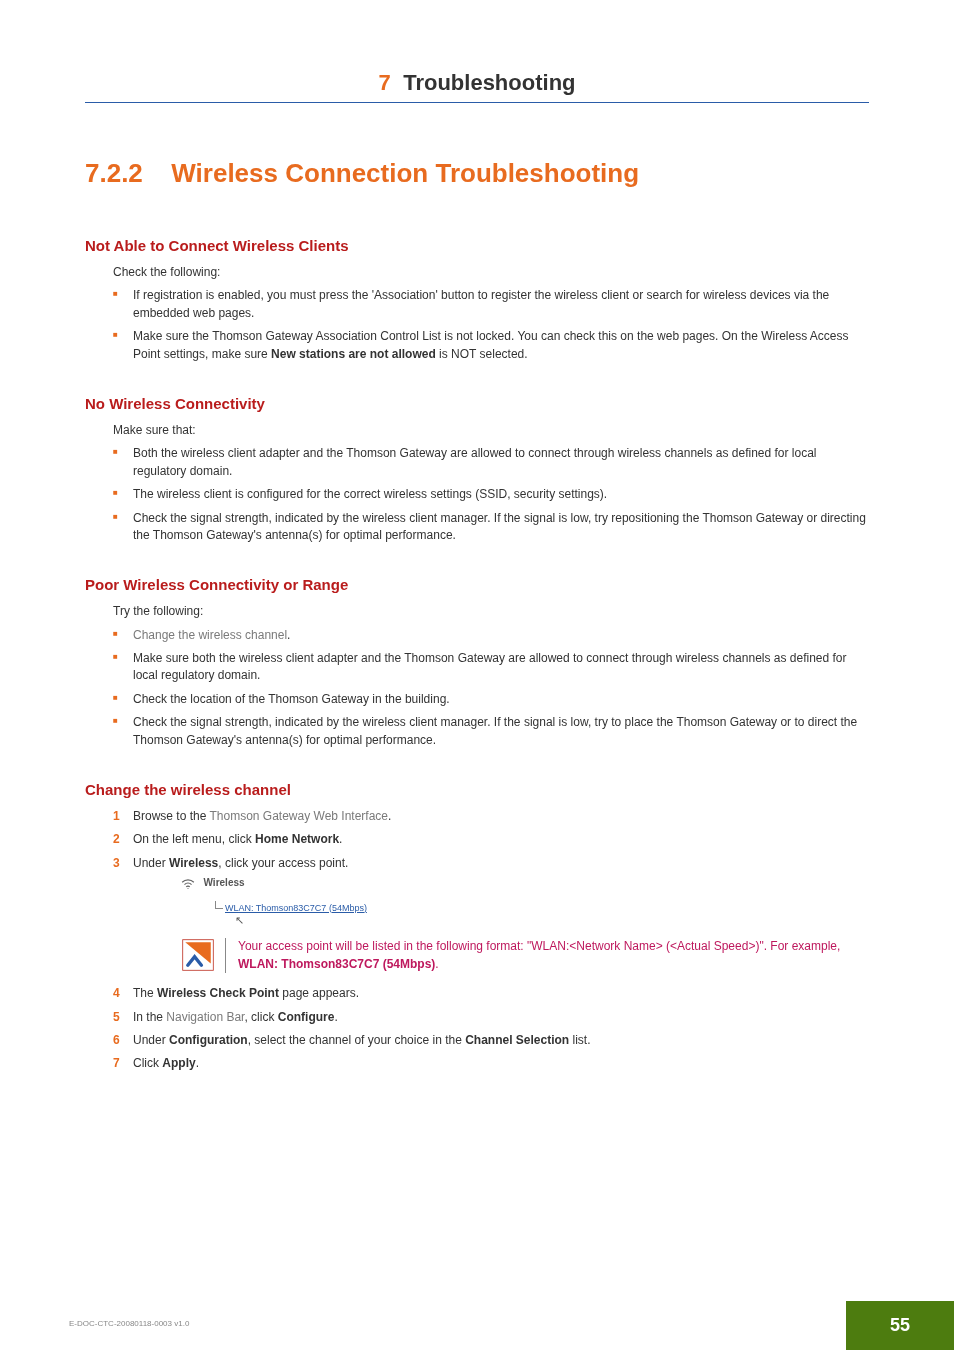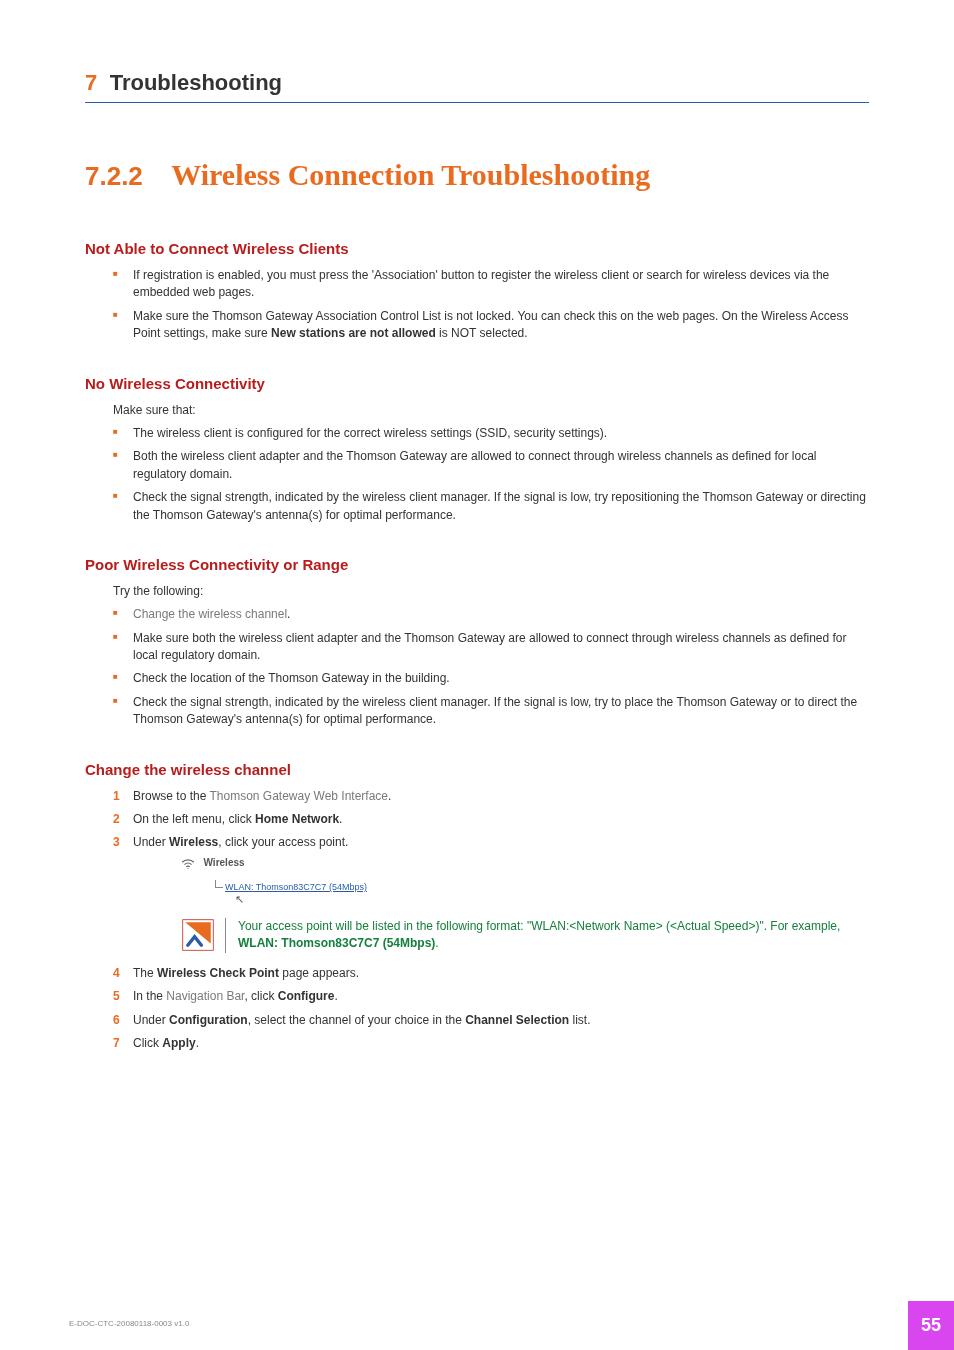--- a/index.html
+++ b/index.html
@@ -8,21 +8,21 @@
     height: 1350px;
     background: #fff;
     font-family: Arial, Helvetica, sans-serif;
     color: #333;
     position: relative;
   }
   .page {
     padding: 70px 85px 0 85px;
   }
   .header-bar {
-    text-align: left;
+    text-align: center;
     border-bottom: 1px solid #2a5ca8;
     padding-bottom: 6px;
     margin-bottom: 55px;
   }
   .chapter-num {
     color: #e86b1f;
     font-size: 22px;
     font-weight: bold;
     margin-right: 8px;
   }
@@ -35,23 +35,23 @@
     color: #e86b1f;
     margin-bottom: 48px;
   }
   .section-num {
     font-size: 26px;
     font-weight: bold;
     margin-right: 24px;
     font-family: Arial, sans-serif;
   }
   .section-name {
-    font-size: 30px;
-    font-weight: bold;
-    font-family: Liberation Serif, serif;
+    font-size: 26px;
+    font-weight: bold;
+    font-family: Liberation Sans, sans-serif;
   }
   .subsection {
     margin-bottom: 32px;
   }
   .subsection-title {
     font-size: 15px;
     font-weight: bold;
     color: #b91c1c;
     margin-bottom: 10px;
     font-family: Arial, sans-serif;
@@ -155,21 +155,21 @@
     width: 34px;
     height: 34px;
     flex-shrink: 0;
     margin-right: 10px;
   }
   .note-text {
     border-left: 1px solid #888;
     padding-left: 12px;
     font-size: 12px;
     line-height: 1.45;
-    color: #15803d;
+    color: #be185d;
   }
   .treeline {
     display: inline-block;
     border-left: 1px solid #888;
     border-bottom: 1px solid #888;
     width: 8px;
     height: 8px;
     margin-right: 2px;
     margin-bottom: 2px;
   }
@@ -178,58 +178,59 @@
     bottom: 22px;
     left: 69px;
     right: 0;
     font-size: 8px;
     color: #888;
   }
   .page-num {
     position: absolute;
     bottom: 0;
     right: 0;
-    background: #d946ef;
+    background: #4d7c0f;
     color: #fff;
     font-size: 18px;
     font-weight: bold;
-    padding: 14px 13px;
+    padding: 14px 44px;
   }
 </style>
 </head>
 <body>
 
 <div class="page">
 
   <div class="header-bar">
     <span class="chapter-num">7</span>
     <span class="chapter-title">Troubleshooting</span>
   </div>
 
   <div class="section-title">
     <span class="section-num">7.2.2</span>
     <span class="section-name">Wireless Connection Troubleshooting</span>
   </div>
 
   <div class="subsection">
     <div class="subsection-title">Not Able to Connect Wireless Clients</div>
+    <div class="body-text intro">Check the following:</div>
     <ul class="bullets">
       <li>If registration is enabled, you must press the 'Association' button to register the wireless client or search for wireless devices via the embedded web pages.</li>
       <li>
         <span>Make sure the Thomson Gateway Association Control List is not locked. You can check this on the web pages. On the Wireless Access Point settings, make sure </span><b>New stations are not allowed</b><span> is NOT selected.</span>
       </li>
     </ul>
   </div>
 
   <div class="subsection">
     <div class="subsection-title">No Wireless Connectivity</div>
     <div class="body-text intro">Make sure that:</div>
     <ul class="bullets">
+      <li>Both the wireless client adapter and the Thomson Gateway are allowed to connect through wireless channels as defined for local regulatory domain.</li>
       <li>The wireless client is configured for the correct wireless settings (SSID, security settings).</li>
-      <li>Both the wireless client adapter and the Thomson Gateway are allowed to connect through wireless channels as defined for local regulatory domain.</li>
       <li>Check the signal strength, indicated by the wireless client manager. If the signal is low, try repositioning the Thomson Gateway or directing the Thomson Gateway's antenna(s) for optimal performance.</li>
     </ul>
   </div>
 
   <div class="subsection">
     <div class="subsection-title">Poor Wireless Connectivity or Range</div>
     <div class="body-text intro">Try the following:</div>
     <ul class="bullets">
       <li><span class="link">Change the wireless channel</span>.</li>
       <li>Make sure both the wireless client adapter and the Thomson Gateway are allowed to connect through wireless channels as defined for local regulatory domain.</li>

